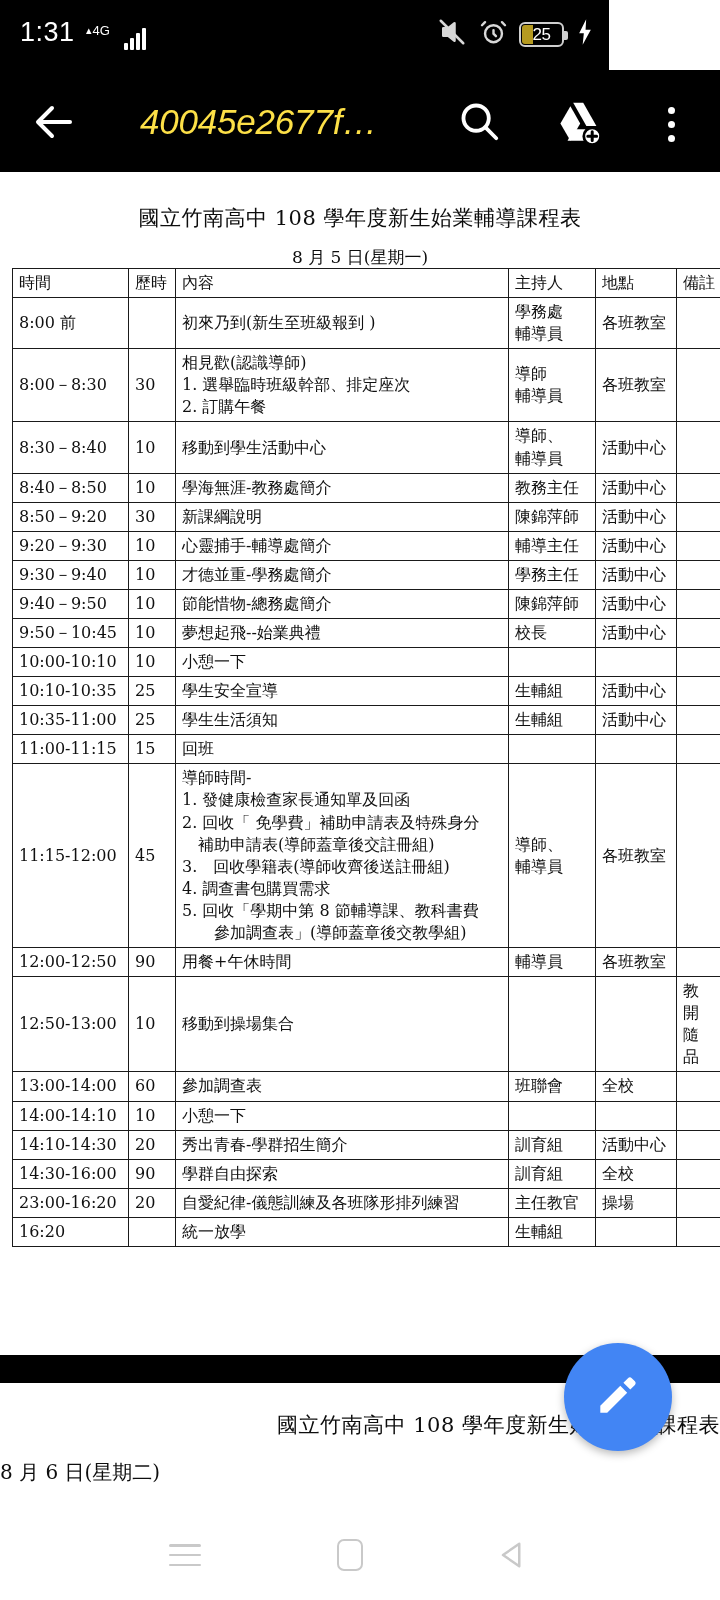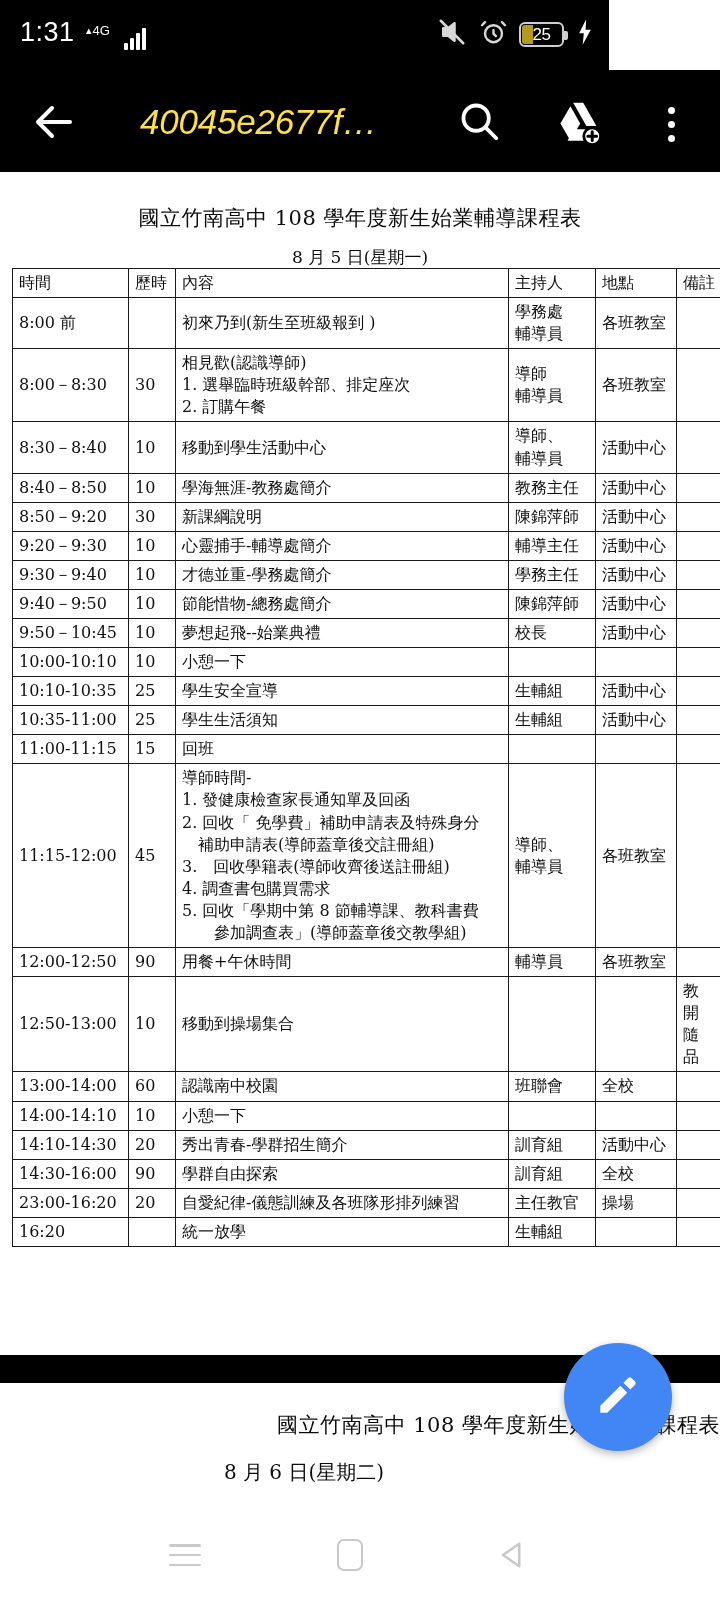--- a/index.html
+++ b/index.html
@@ -225,21 +225,20 @@
     text-align: right;
     font-family: "DejaVu Serif", "Liberation Serif", serif;
     font-size: 21px;
     color: #0d0d0d;
     white-space: nowrap;
     letter-spacing: 0.5px;
   }
   .doc2-subtitle {
     position: absolute;
     top: 76px; left: 0; width: 608px;
-    text-align: center;
     font-family: "DejaVu Serif", "Liberation Serif", serif;
     font-size: 20px;
     color: #0d0d0d;
   }
 
   
   .fab {
     position: absolute;
     left: 564px; top: 1343px;
     width: 108px; height: 108px;
@@ -521,21 +520,21 @@
             <td class="c-host host-multi"></td>
             <td class="c-place"></td>
             <td class="c-note note-clip">教
 開
 隨
 品</td>
           </tr>
           <tr>
             <td class="c-time">13:00-14:00</td>
             <td class="c-dur">60</td>
-            <td class="c-content content-lines">認識南中校園</td>
+            <td class="c-content content-lines">參加調查表</td>
             <td class="c-host host-multi">班聯會</td>
             <td class="c-place">全校</td>
             <td class="c-note note-clip"></td>
           </tr>
           <tr>
             <td class="c-time">14:00-14:10</td>
             <td class="c-dur">10</td>
             <td class="c-content content-lines">小憩一下</td>
             <td class="c-host host-multi"></td>
             <td class="c-place"></td>

